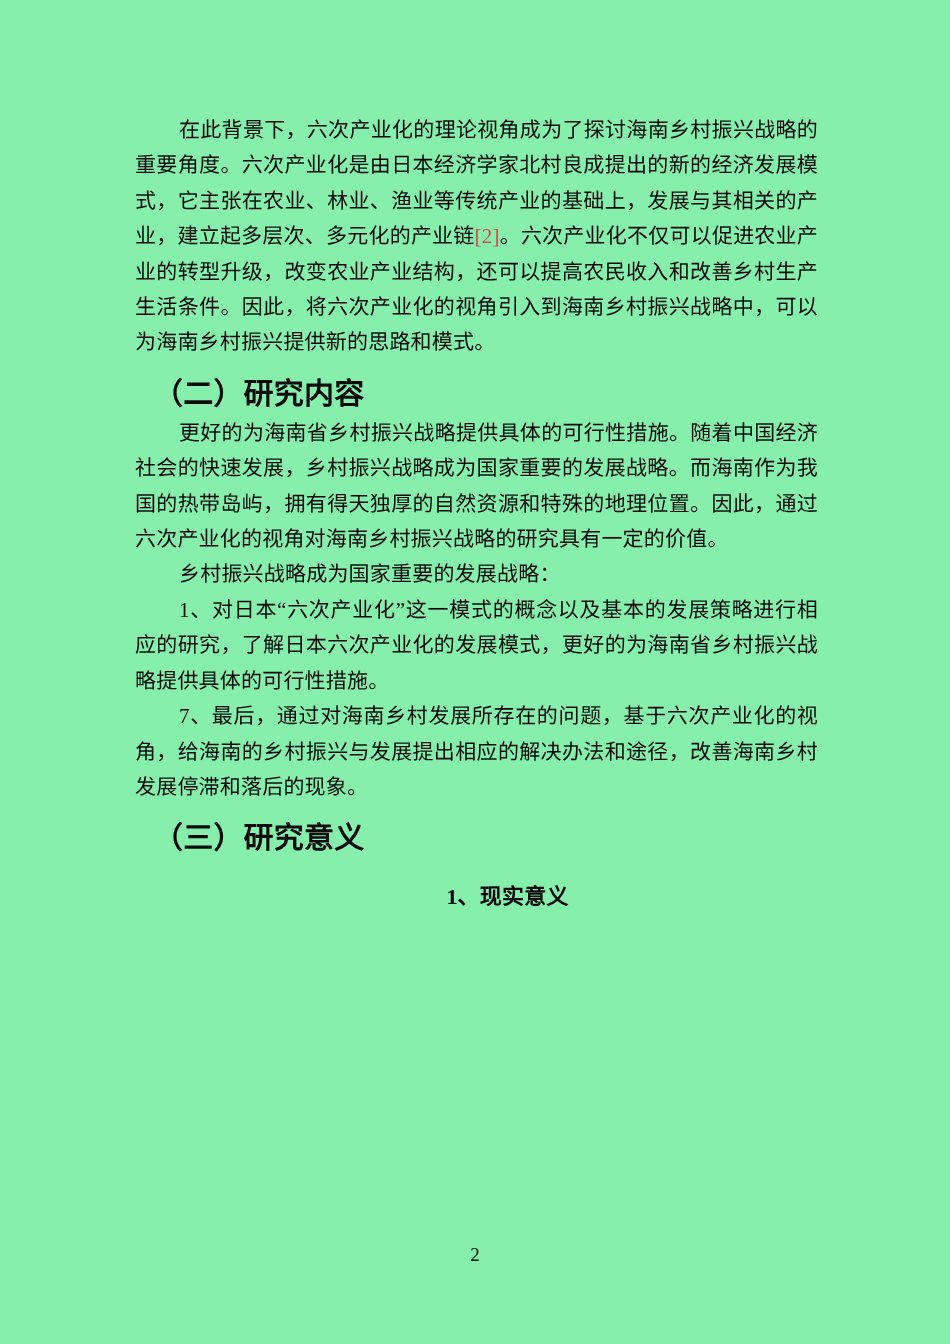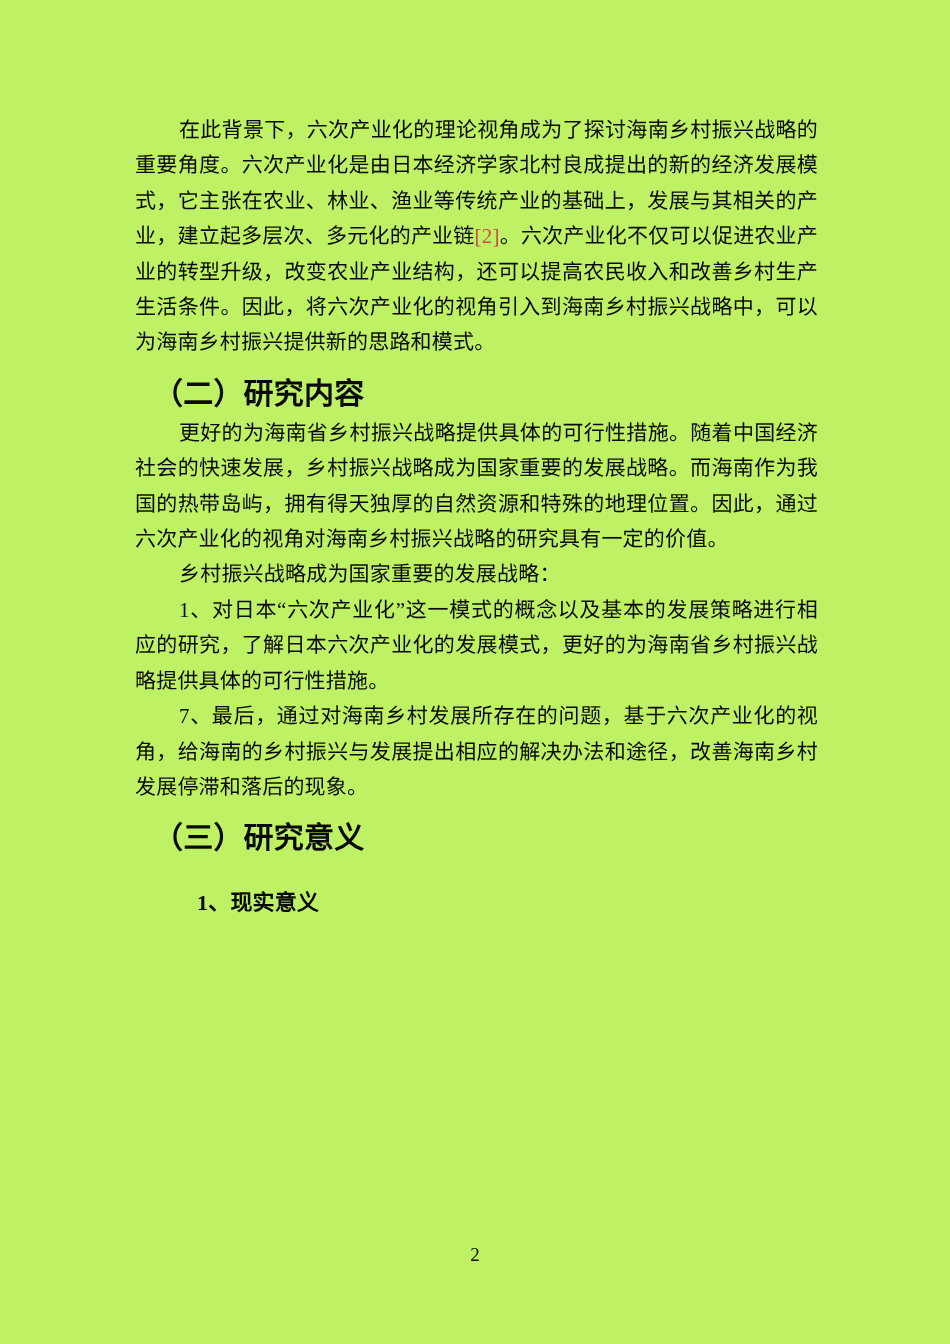--- a/index.html
+++ b/index.html
@@ -1,20 +1,20 @@
 <!DOCTYPE html>
 <html lang="zh-CN"><head>
 <meta charset="utf-8">
 <style>
   html, body { margin: 0; padding: 0; background: #ffffff; }
   .page {
     position: relative;
     width: 950px;
     height: 1344px;
-    background: #bef264;
+    background: #86efac;
     color: #0a0a0a;
     font-family: "Liberation Serif", "DejaVu Serif", serif;
     overflow: hidden;
   }
   .content {
     position: absolute;
     left: 135px;
     top: 113px;
     width: 683px;
     font-size: 21px;
@@ -31,23 +31,23 @@
     line-height: 35px;
     font-weight: bold;
     margin: 15px 0 5px 0;
     text-indent: 18px;
     text-align: left;
   }
   h3.sub-heading {
     font-size: 22px;
     line-height: 35px;
     font-weight: bold;
-    margin: 30px 0 13px 0;
+    margin: 24px 0 13px 0;
     text-indent: 62px;
-    text-align: left;
+    text-align: center;
   }
   .citation {
     color: #d04848;
   }
   .footer {
     position: absolute;
     top: 1244px;
     left: 0;
     width: 100%;
     text-align: center;

